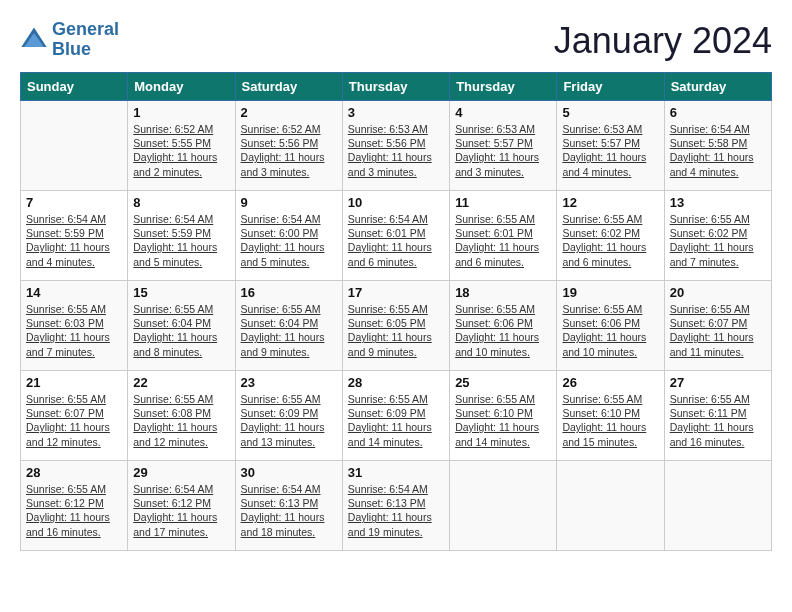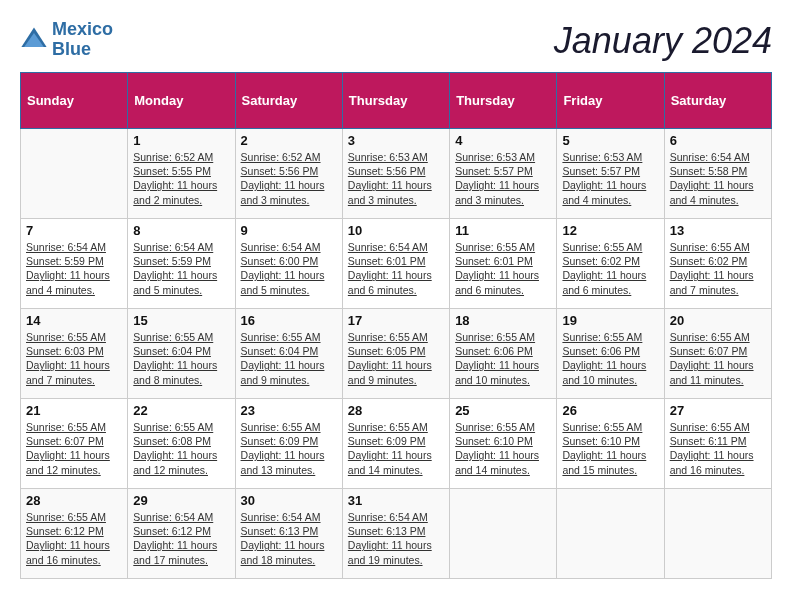--- a/index.html
+++ b/index.html
@@ -29,41 +29,40 @@
     }
     .logo-text span {
       color: #2e6da4;
     }
     .logo-icon {
       width: 28px;
       height: 28px;
     }
     .title-section {
       text-align: left;
-      font-style: italic;
     }
     .calendar-title {
       font-size: 36px;
       font-weight: normal;
       color: #1a1a2e;
     }
     .calendar-subtitle {
       font-size: 16px;
       color: #444;
     }
     table {
       width: 100%;
       border-collapse: collapse;
       font-size: 11px;
     }
     thead tr th {
-      background-color: #be185d;
+      background-color: #0f766e;
       color: #fff;
       text-align: left;
-      padding: 20px 6px;
+      padding: 6px 6px;
       font-size: 13px;
       font-weight: bold;
       border: 1px solid #2e6da4;
     }
     tbody tr td {
       border: 1px solid #ccc;
       vertical-align: top;
       padding: 4px 5px;
       width: 107px;
       min-height: 80px;
@@ -94,21 +93,21 @@
 </head>
 <body>
 
 <div class="header-section">
   <div class="logo">
     <svg class="logo-icon" viewBox="0 0 40 40">
       <polygon points="20,2 38,30 2,30" fill="#2e6da4"></polygon>
       <polygon points="20,10 34,30 6,30" fill="#5b9bd5"></polygon>
     </svg>
     <div class="logo-text">
-      <div><span>Mexico</span></div>
+      <div><span>General</span></div>
       <div><span>Blue</span></div>
     </div>
   </div>
   <div class="title-section">
     <div class="calendar-title">January 2024</div>
   </div>
 </div>
 
 <table>
   <thead>

